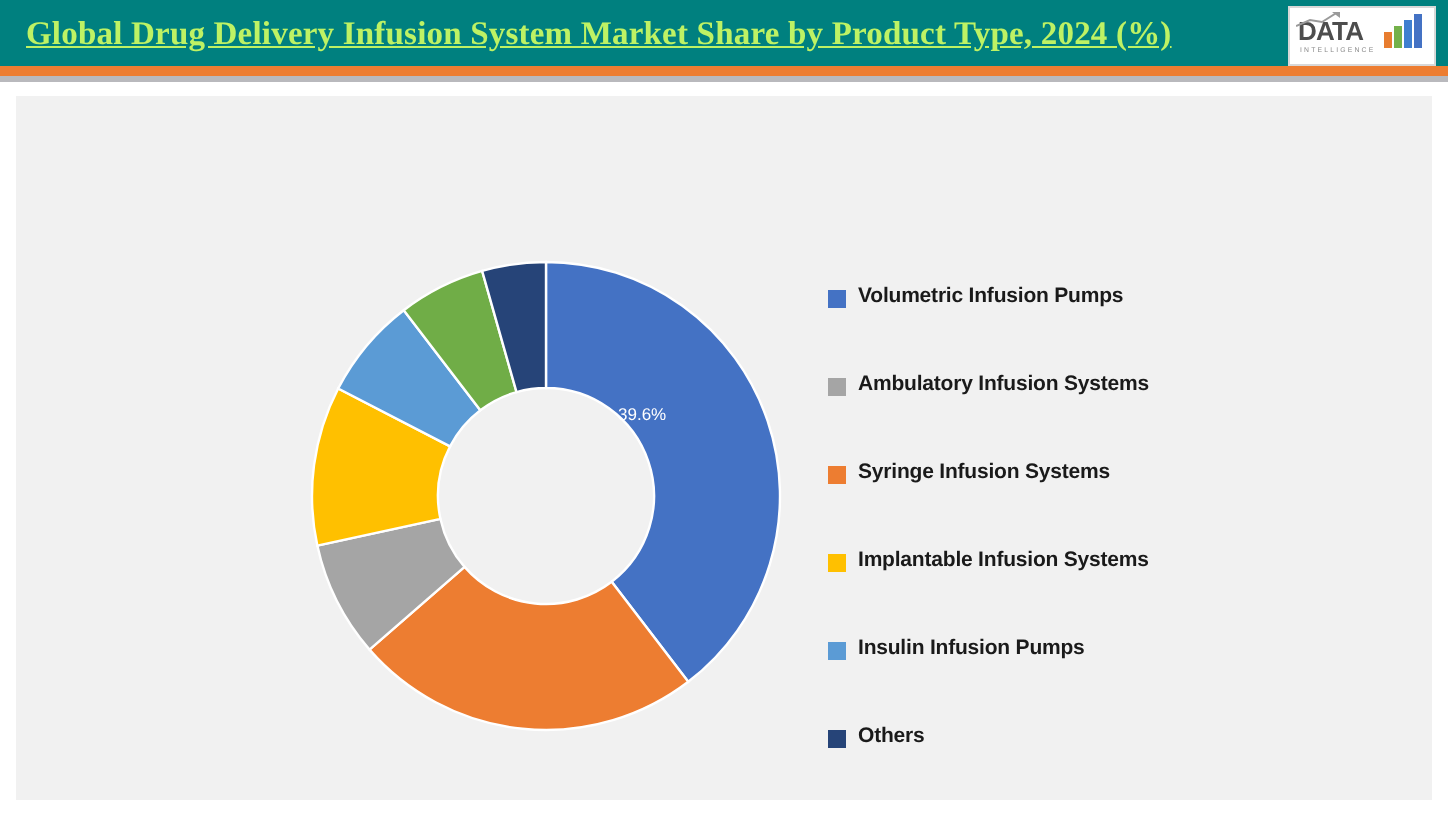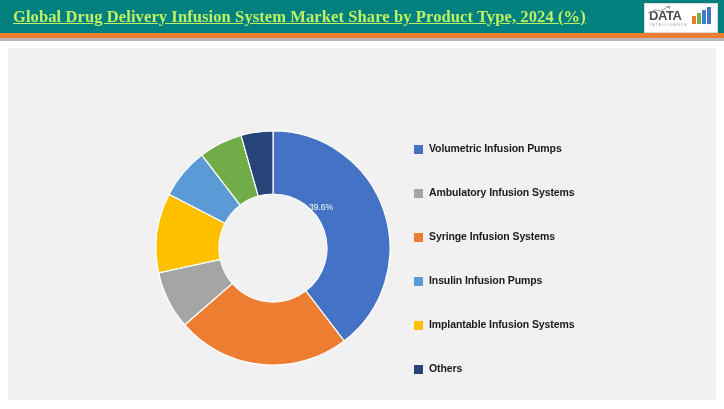--- a/index.html
+++ b/index.html
@@ -241,26 +241,26 @@
         </div>
         <div class="legend-item">
           <span class="legend-swatch" style="background: rgb(165, 165, 165);"></span>
           <span class="legend-label">Ambulatory Infusion Systems</span>
         </div>
         <div class="legend-item">
           <span class="legend-swatch" style="background: rgb(237, 125, 49);"></span>
           <span class="legend-label">Syringe Infusion Systems</span>
         </div>
         <div class="legend-item">
+          <span class="legend-swatch" style="background: rgb(255, 192, 0);"></span>
+          <span class="legend-label">Implantable Infusion Systems</span>
+        </div>
+        <div class="legend-item">
           <span class="legend-swatch" style="background: rgb(91, 155, 213);"></span>
           <span class="legend-label">Insulin Infusion Pumps</span>
-        </div>
-        <div class="legend-item">
-          <span class="legend-swatch" style="background: rgb(255, 192, 0);"></span>
-          <span class="legend-label">Implantable Infusion Systems</span>
         </div>
         <div class="legend-item">
           <span class="legend-swatch" style="background: rgb(38, 68, 120);"></span>
           <span class="legend-label">Others</span>
         </div>
       </div>
 
     </div>
   </div>
 </div>

